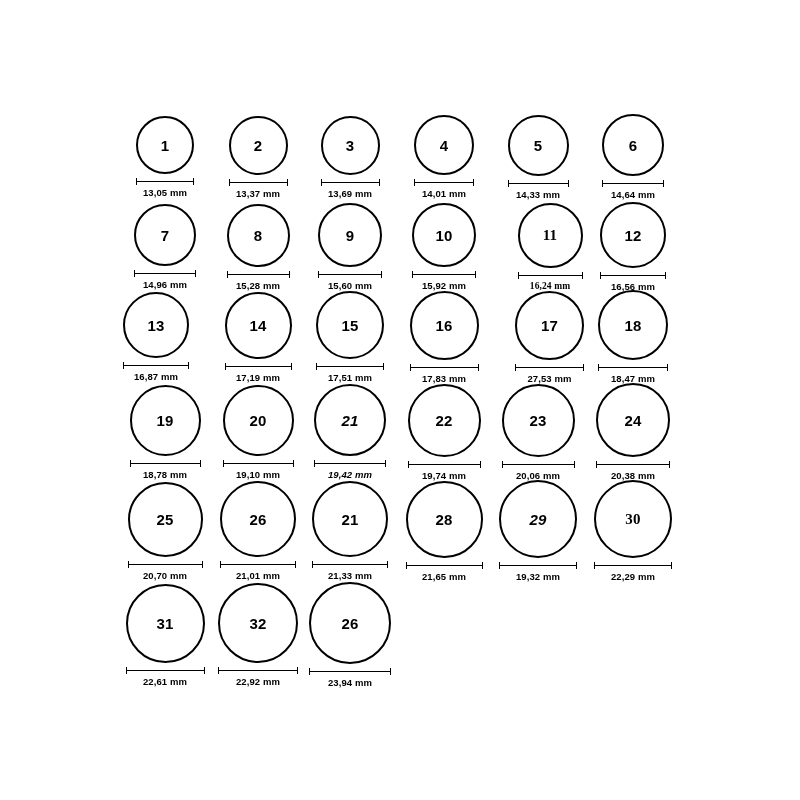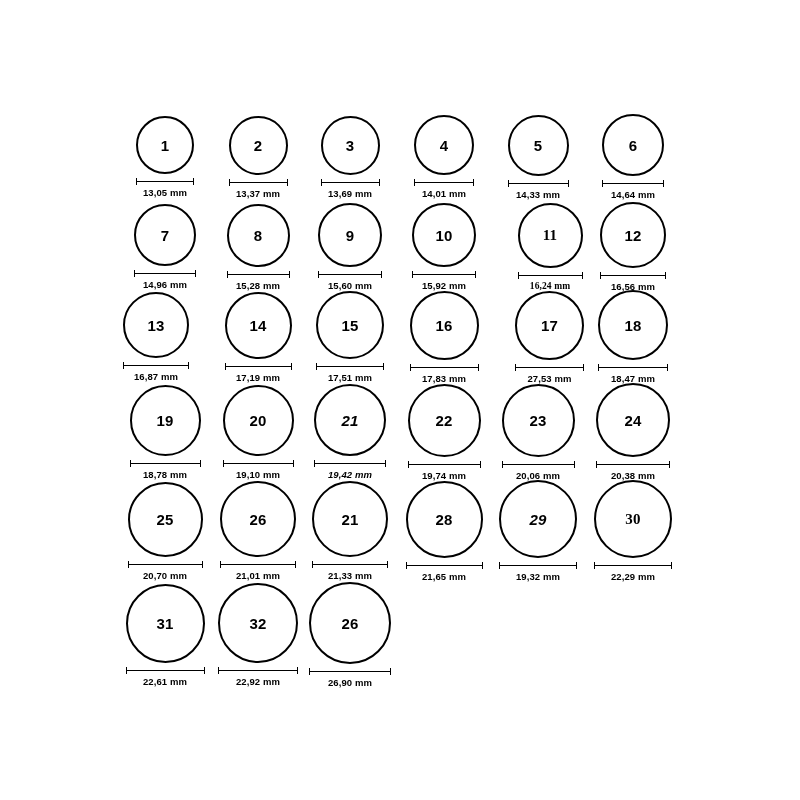--- a/index.html
+++ b/index.html
@@ -500,16 +500,16 @@
     <div class="ring-cell" style="left: 304px; top: 582px; width: 92px;">
       <div class="ring-circle" style="width: 82px; height: 82px;">
         <span class="ring-number">26</span>
       </div>
       <div class="dim">
         <div class="dim-line" style="width: 82px;">
           <span class="bar"></span>
           <span class="tick-left"></span>
           <span class="tick-right"></span>
         </div>
-        <div class="dim-label">26,90 mm</div>
+        <div class="dim-label">23,94 mm</div>
       </div>
     </div>
   </div>
 
 </body></html>

